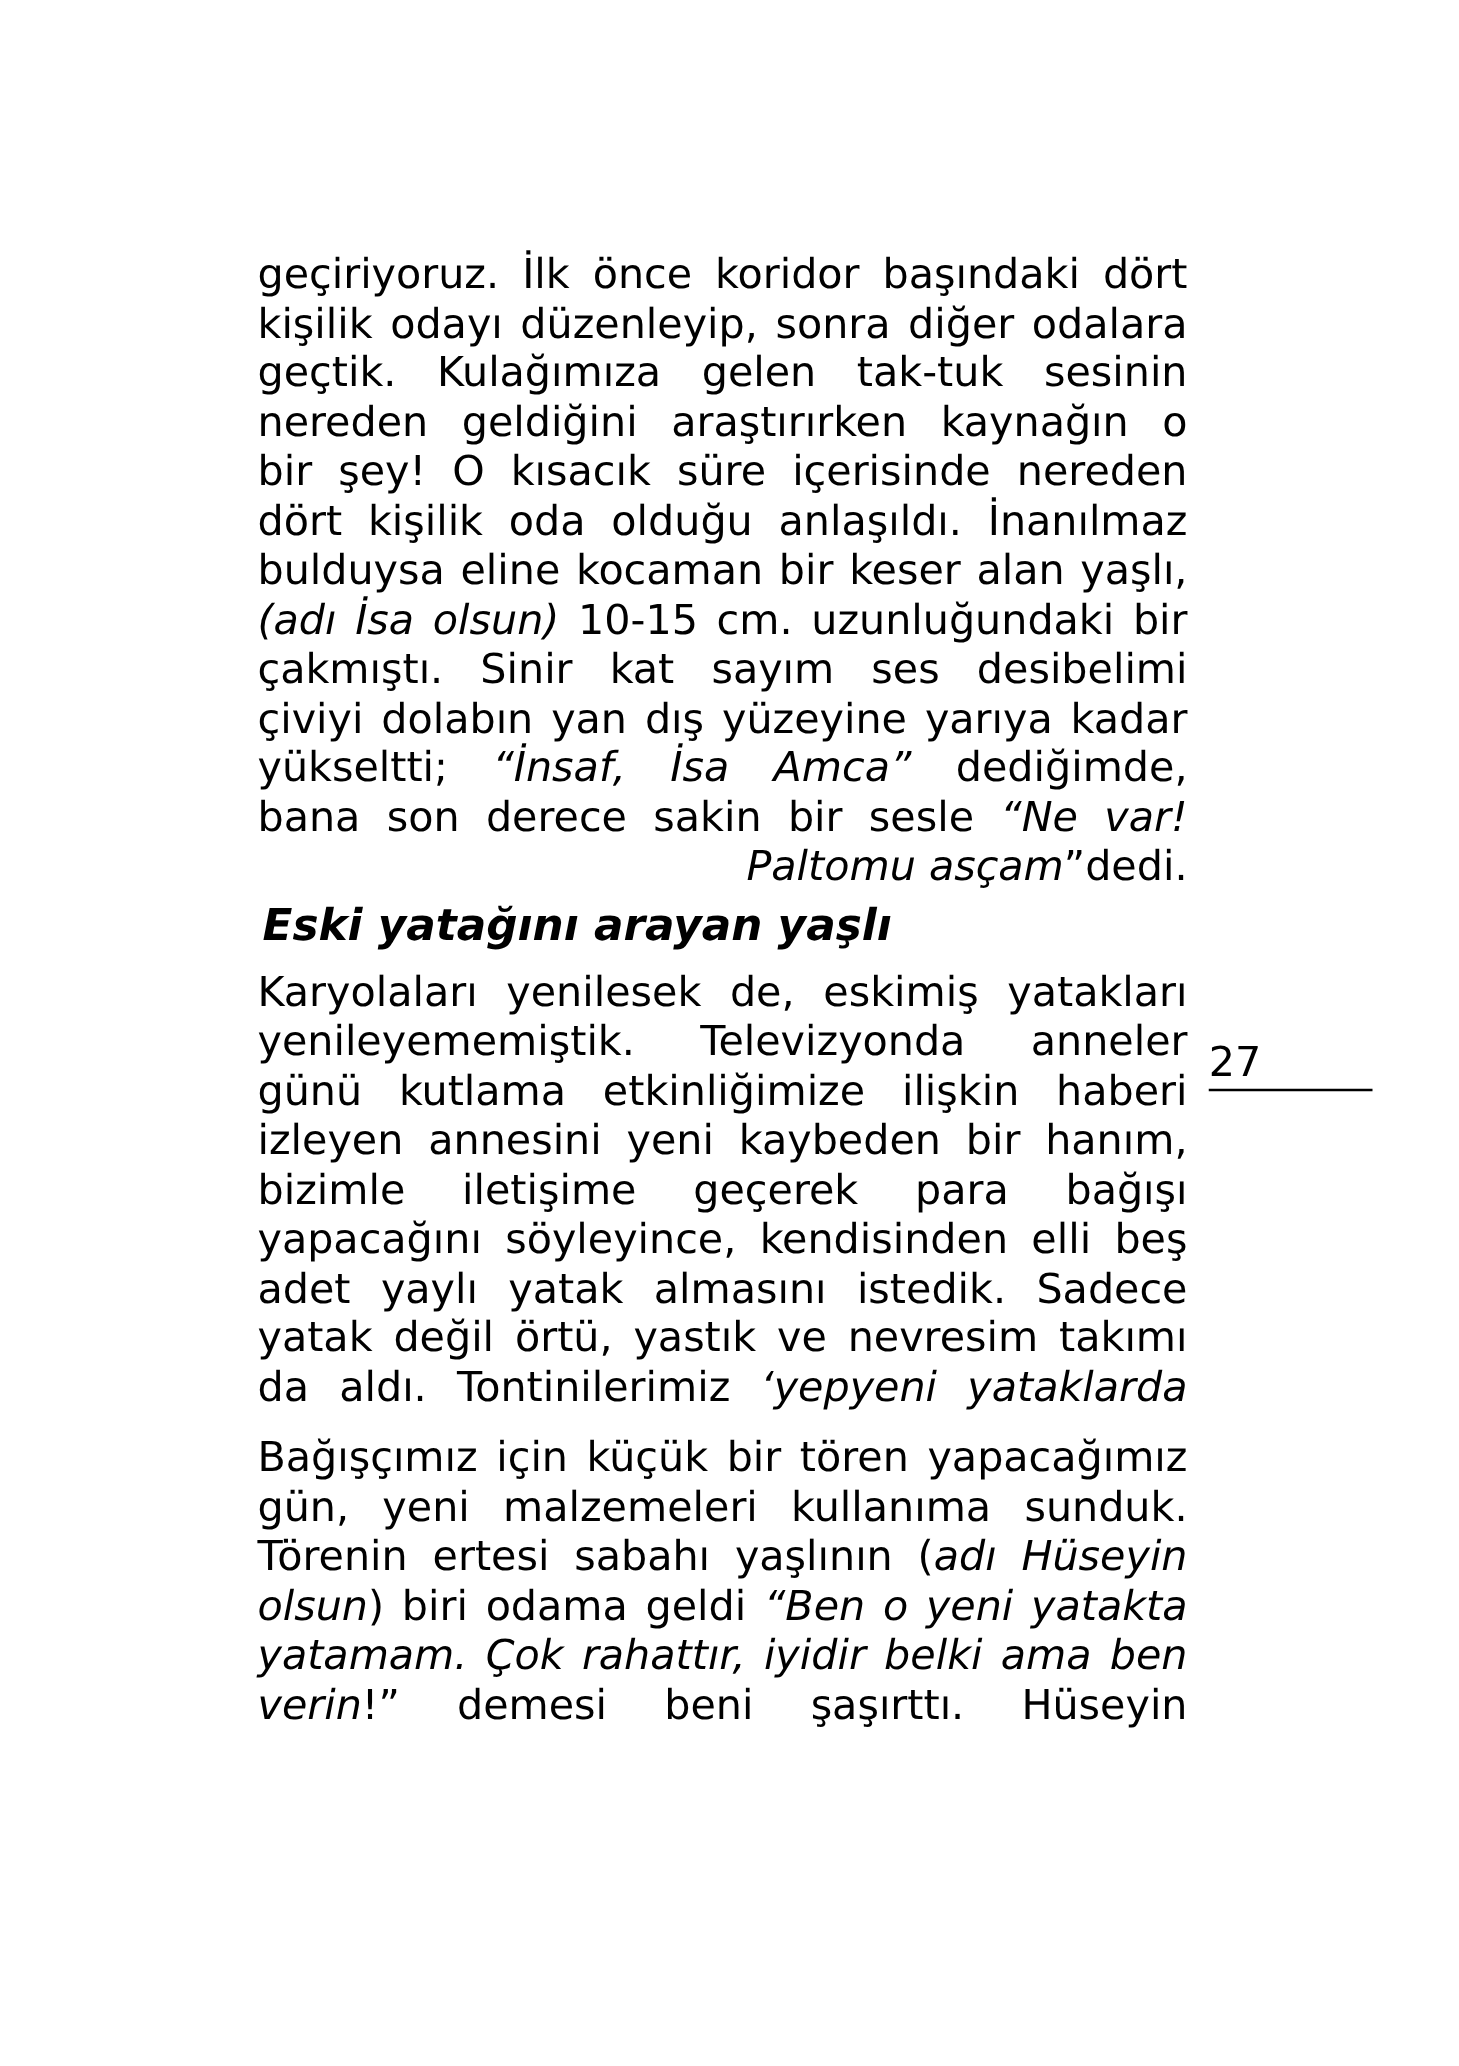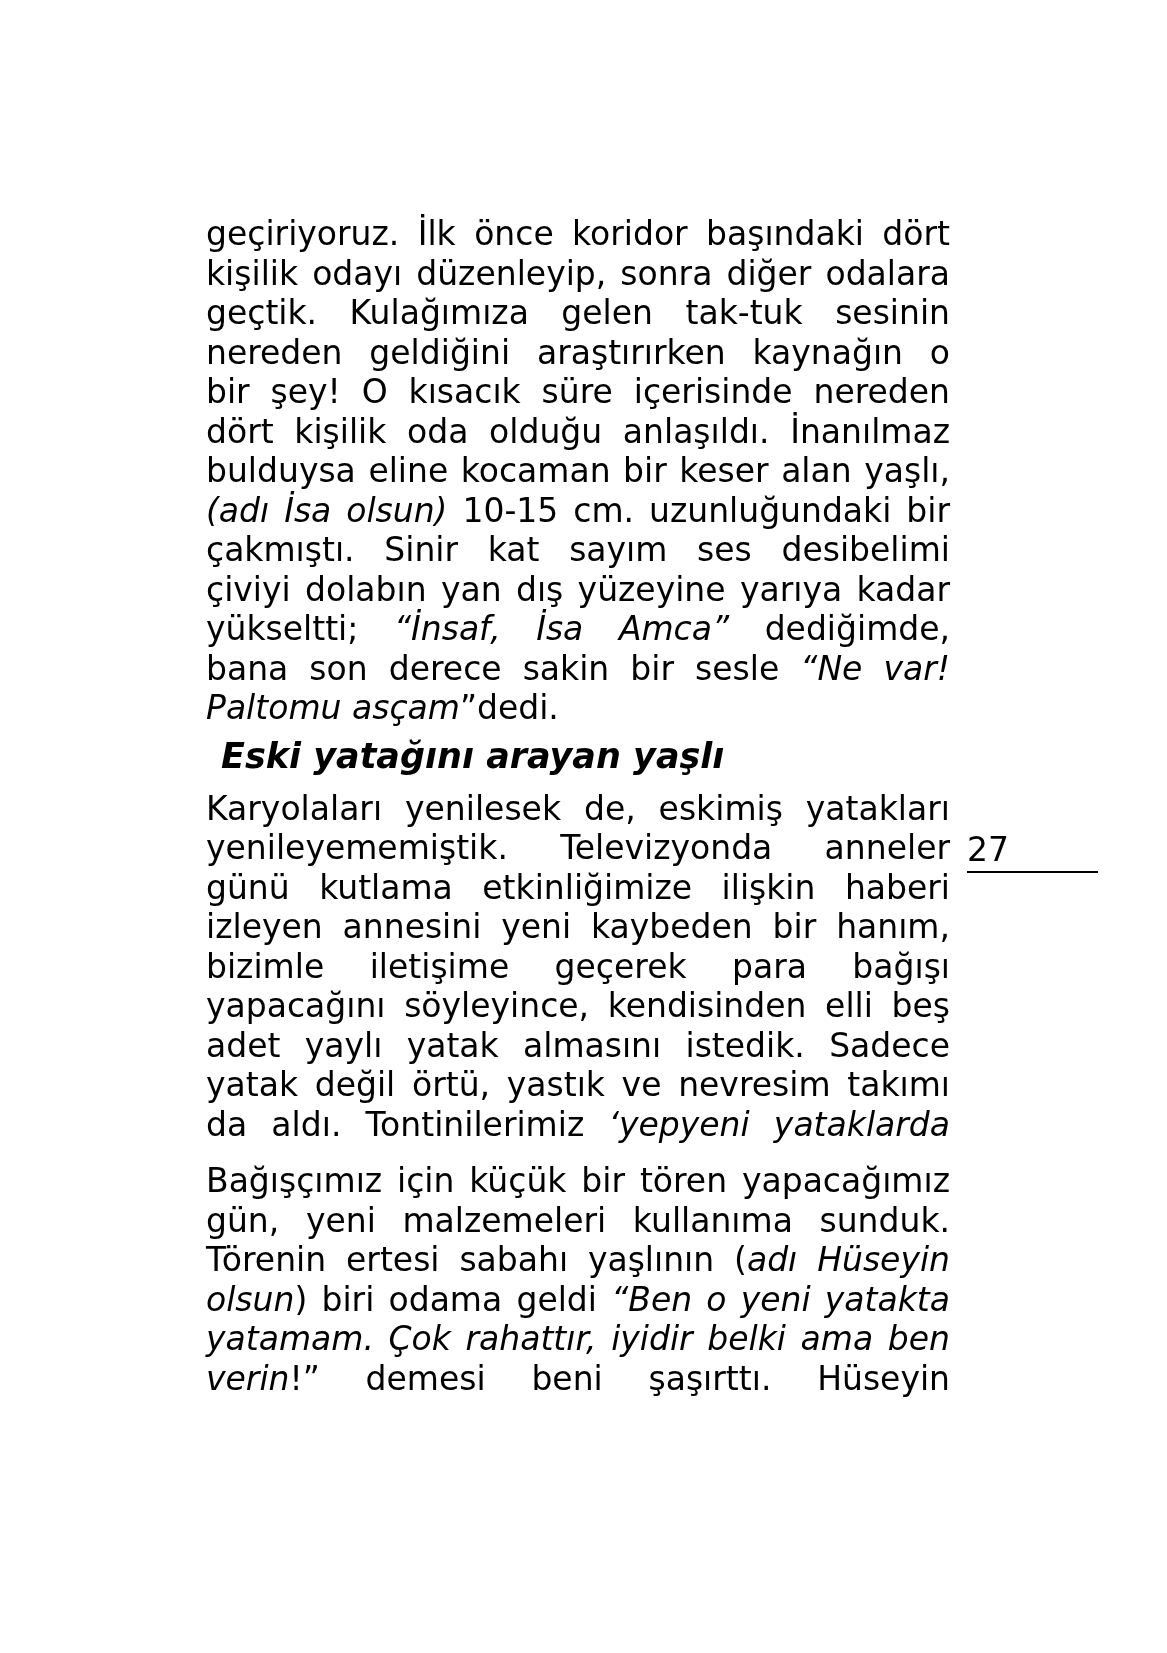--- a/index.html
+++ b/index.html
@@ -8,38 +8,38 @@
     height: 1653px;
     background: #ffffff;
     color: #000000;
     font-family: "DejaVu Sans", sans-serif;
     position: relative;
     overflow: hidden;
   }
   .text-column {
     position: absolute;
     left: 206px;
-    top: 214px;
+    top: 199px;
     width: 744px;
     font-size: 33px;
     line-height: 39.5px;
   }
   .para { margin: 0 0 17px 0; }
-  .line { text-align: left; }
+  .line { text-align: right; }
   .line.just {
     text-align: justify;
     text-align-last: justify;
   }
   .it { font-style: italic; }
   h2.heading {
     font-size: 35px;
     font-weight: bold;
     font-style: italic;
     line-height: 46px;
-    margin: -12px 0 10px 15px;
+    margin: -12px 0 10px 4px;
   }
   .pagenum {
     position: absolute;
     left: 967px;
     top: 830px;
     width: 131px;
   }
   .pagenum-digits {
     font-size: 33px;
     line-height: 39px;

